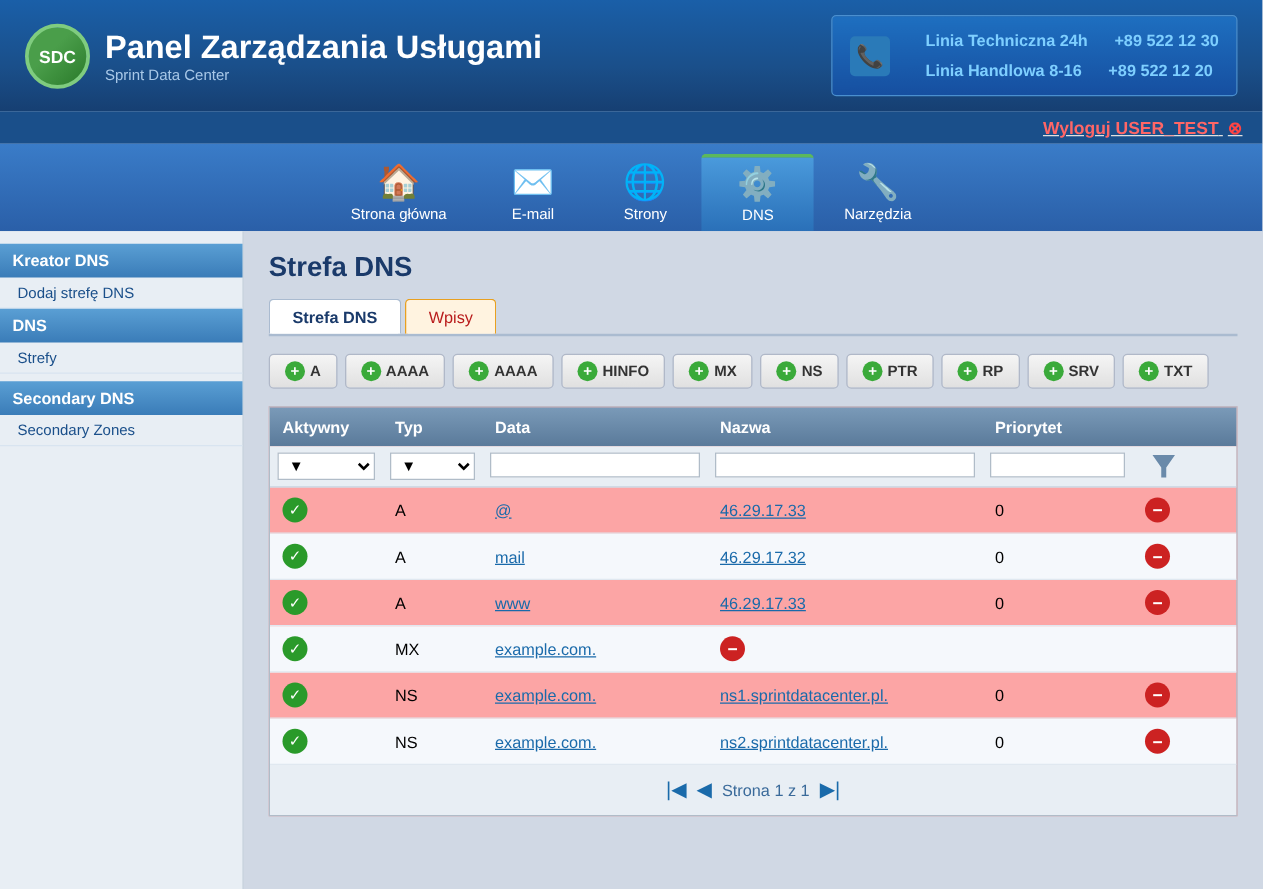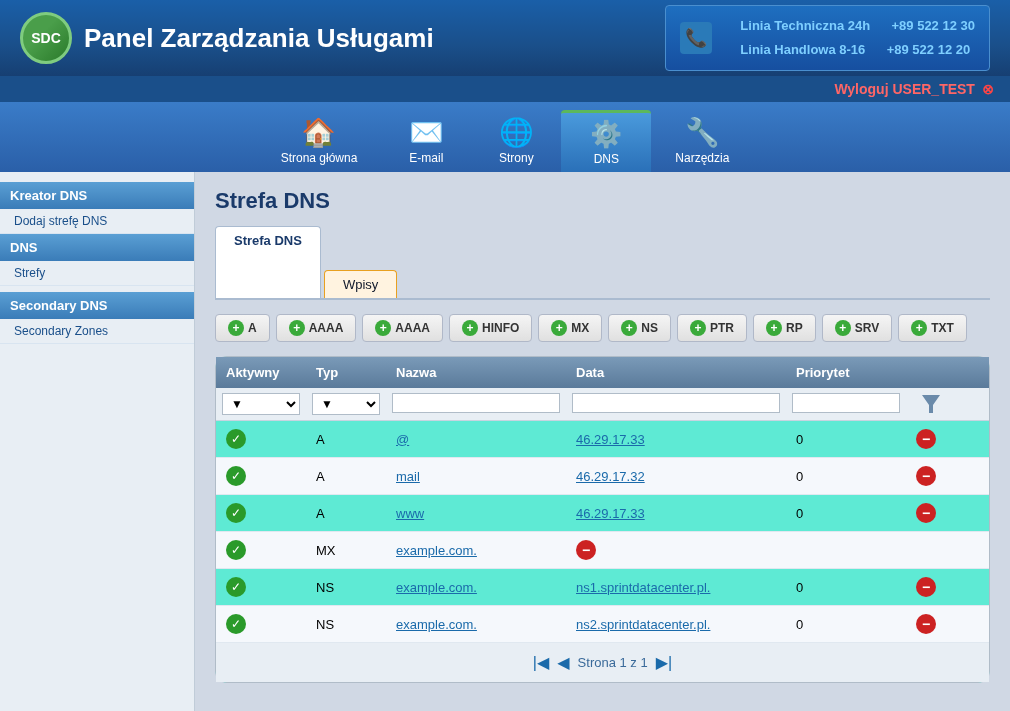--- a/index.html
+++ b/index.html
@@ -5,21 +5,21 @@
     * { margin: 0; padding: 0; box-sizing: border-box; }
     body { font-family: Arial, sans-serif; font-size: 13px; background: #d0d8e4; min-height: 711px; }
 
     
     .header {
       background: linear-gradient(180deg, #1a5fa8 0%, #1a4f8a 60%, #163f72 100%);
       padding: 10px 20px;
       display: flex;
       align-items: center;
       justify-content: space-between;
-      height: 76px;
+      height: 89px;
     }
     .header-logo {
       display: flex;
       align-items: center;
       gap: 12px;
     }
     .logo-circle {
       width: 52px; height: 52px;
       background: linear-gradient(135deg, #4a9e4a 40%, #2a7a2a 100%);
       border-radius: 50%;
@@ -49,21 +49,21 @@
 
     
     .top-bar {
       background: #1a4f8a;
       height: 26px;
       display: flex;
       align-items: center;
       justify-content: flex-end;
       padding-right: 16px;
     }
-    .logout-text { color: #e0e0e0; font-size: 12px; }
+    .logout-text { color: #e0e0e0; font-size: 12px; text-decoration: underline; }
     .logout-text span { color: #ff6666; font-weight: bold; margin-left: 4px; font-size: 14px; cursor: pointer; }
 
     
     .nav-bar {
       background: linear-gradient(180deg, #3a7cc8 0%, #2a5fa8 100%);
       display: flex;
       justify-content: center;
       gap: 0;
       padding: 8px 0 0 0;
       height: 70px;
@@ -138,21 +138,21 @@
       border: 1px solid #aabbd0;
       border-bottom: none;
       cursor: pointer;
       font-size: 13px;
       border-radius: 4px 4px 0 0;
       background: #e8eef4;
       color: #333;
       margin-right: 3px;
     }
     .tab.active { background: white; font-weight: bold; color: #1a3a6a; }
-    .tab.orange { background: #fff3e0; border-color: #e8a020; color: #0f172a; margin-top: 44px; }
+    .tab.orange { background: #fff3e0; border-color: #e8a020; color: #b91c1c; }
 
     
     .dns-buttons {
       display: flex; flex-wrap: wrap; gap: 6px;
       margin-bottom: 14px;
     }
     .dns-btn {
       display: flex; align-items: center; gap: 4px;
       background: linear-gradient(180deg, #f5f5f5 0%, #e0e0e0 100%);
       border: 1px solid #b0b8c8;
@@ -167,23 +167,23 @@
       width: 16px; height: 16px;
       background: #3aaa3a;
       border-radius: 50%;
       color: white;
       display: flex; align-items: center; justify-content: center;
       font-size: 12px; font-weight: bold; line-height: 1;
     }
 
     
     .table-container {
-      background: #5eead4;
+      background: #fca5a5;
       border: 1px solid #b0bcc8;
-      border-radius: 12px;
+      border-radius: 0;
     }
     .table-header {
       display: grid;
       grid-template-columns: 90px 80px 180px 220px 120px 50px;
       background: linear-gradient(180deg, #7a9ab8 0%, #5a7a9a 100%);
       color: white;
       font-weight: bold;
       font-size: 13px;
     }
     .table-header div { padding: 8px 10px; }
@@ -255,20 +255,21 @@
     .priority-link { color: #1a6aaa; text-decoration: underline; cursor: pointer; }
   </style>
 </head>
 <body>
 
 <div class="header">
   <div class="header-logo">
     <div class="logo-circle">SDC</div>
     <div class="header-title">
       <h1>Panel Zarządzania Usługami</h1>
+      <p>Sprint Data Center</p>
     </div>
   </div>
   <div class="header-phone">
     <div class="phone-icon">📞</div>
     <div class="phone-lines">
       <div>
         <span>Linia Techniczna 24h</span>
         <span>+89 522 12 30</span>
       </div>
       <div>
@@ -384,22 +385,22 @@
       <button class="dns-btn">
         <span class="plus-icon">+</span>
         <span>TXT</span>
       </button>
     </div>
 
     <div class="table-container">
       <div class="table-header">
         <div>Aktywny</div>
         <div>Typ</div>
+        <div>Data</div>
         <div>Nazwa</div>
-        <div>Data</div>
         <div>Priorytet</div>
         <div></div>
       </div>
       <div class="table-filter-row">
         <div>
           <select class="filter-select">
             <option>▼</option>
           </select>
         </div>
         <div>

